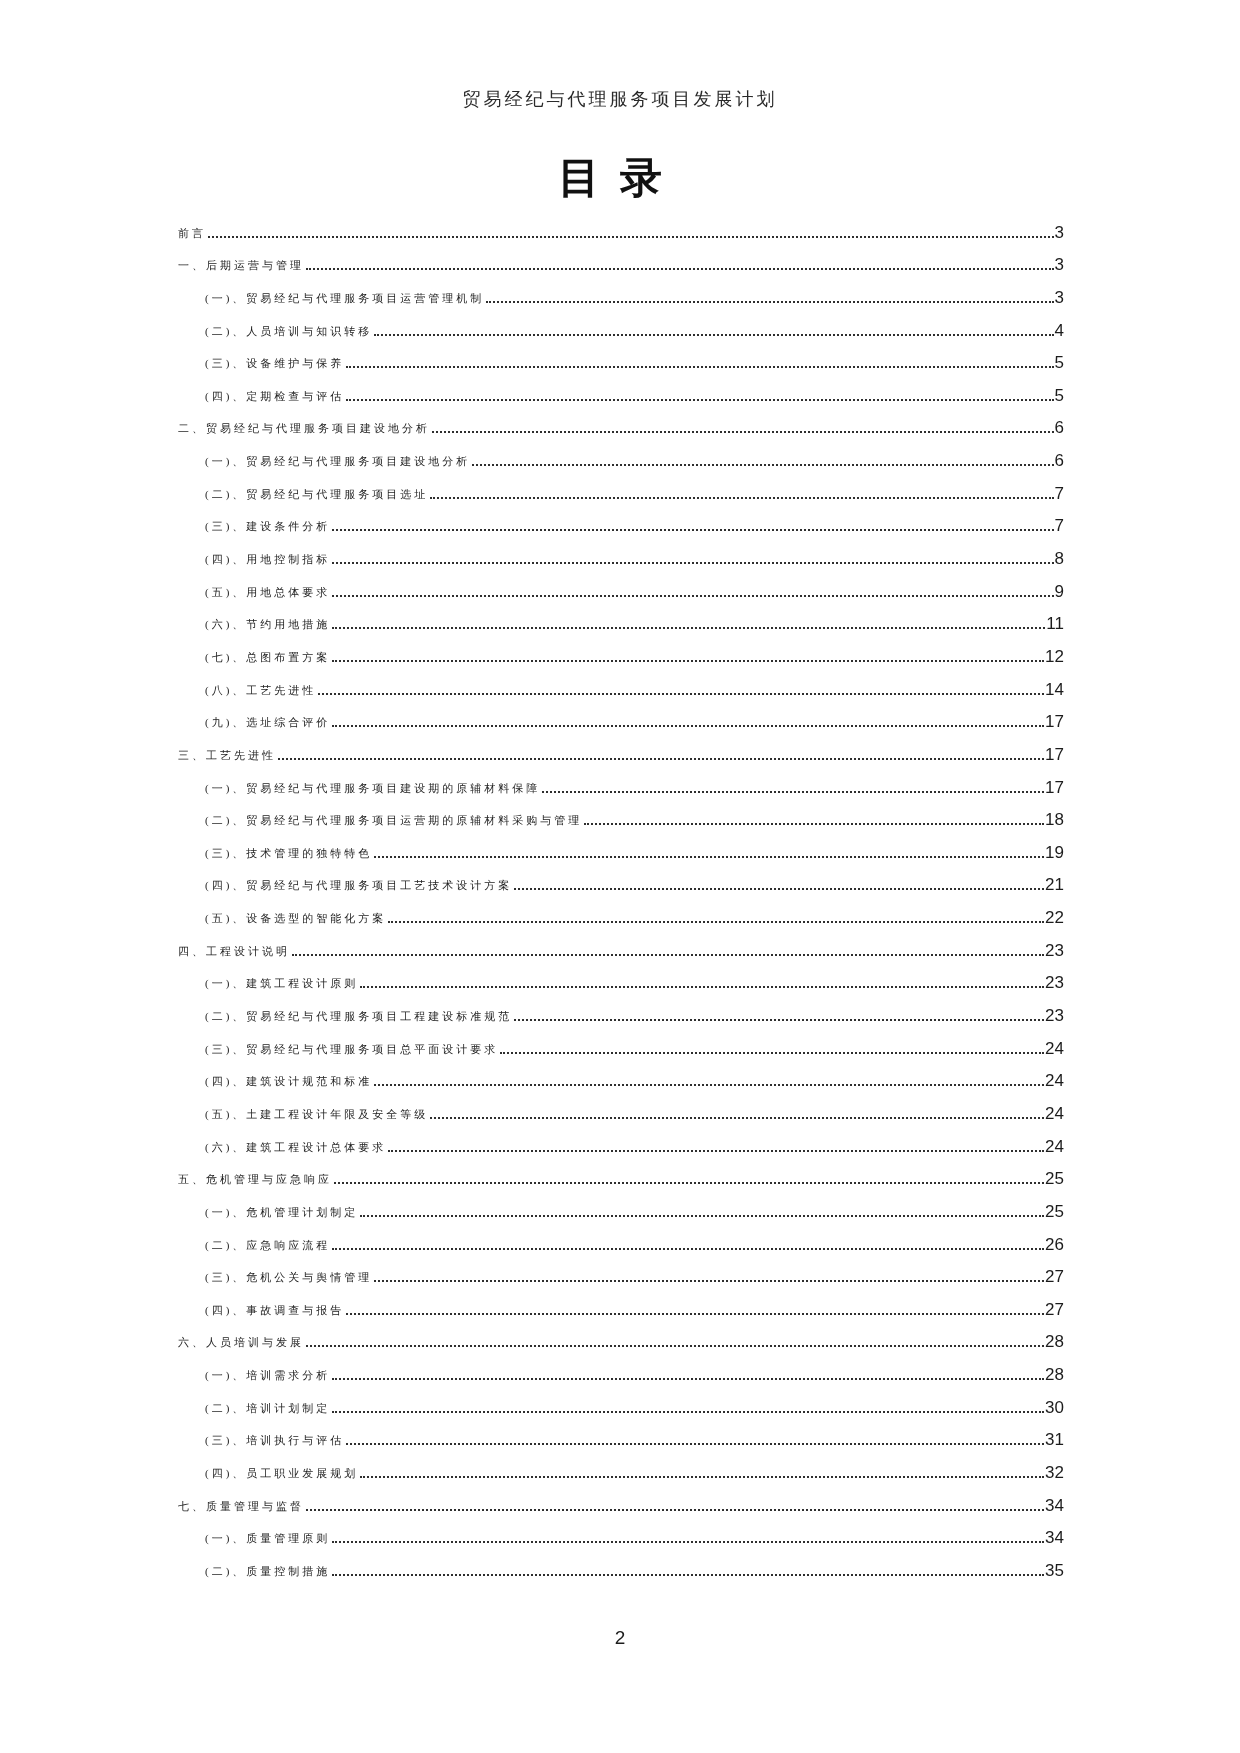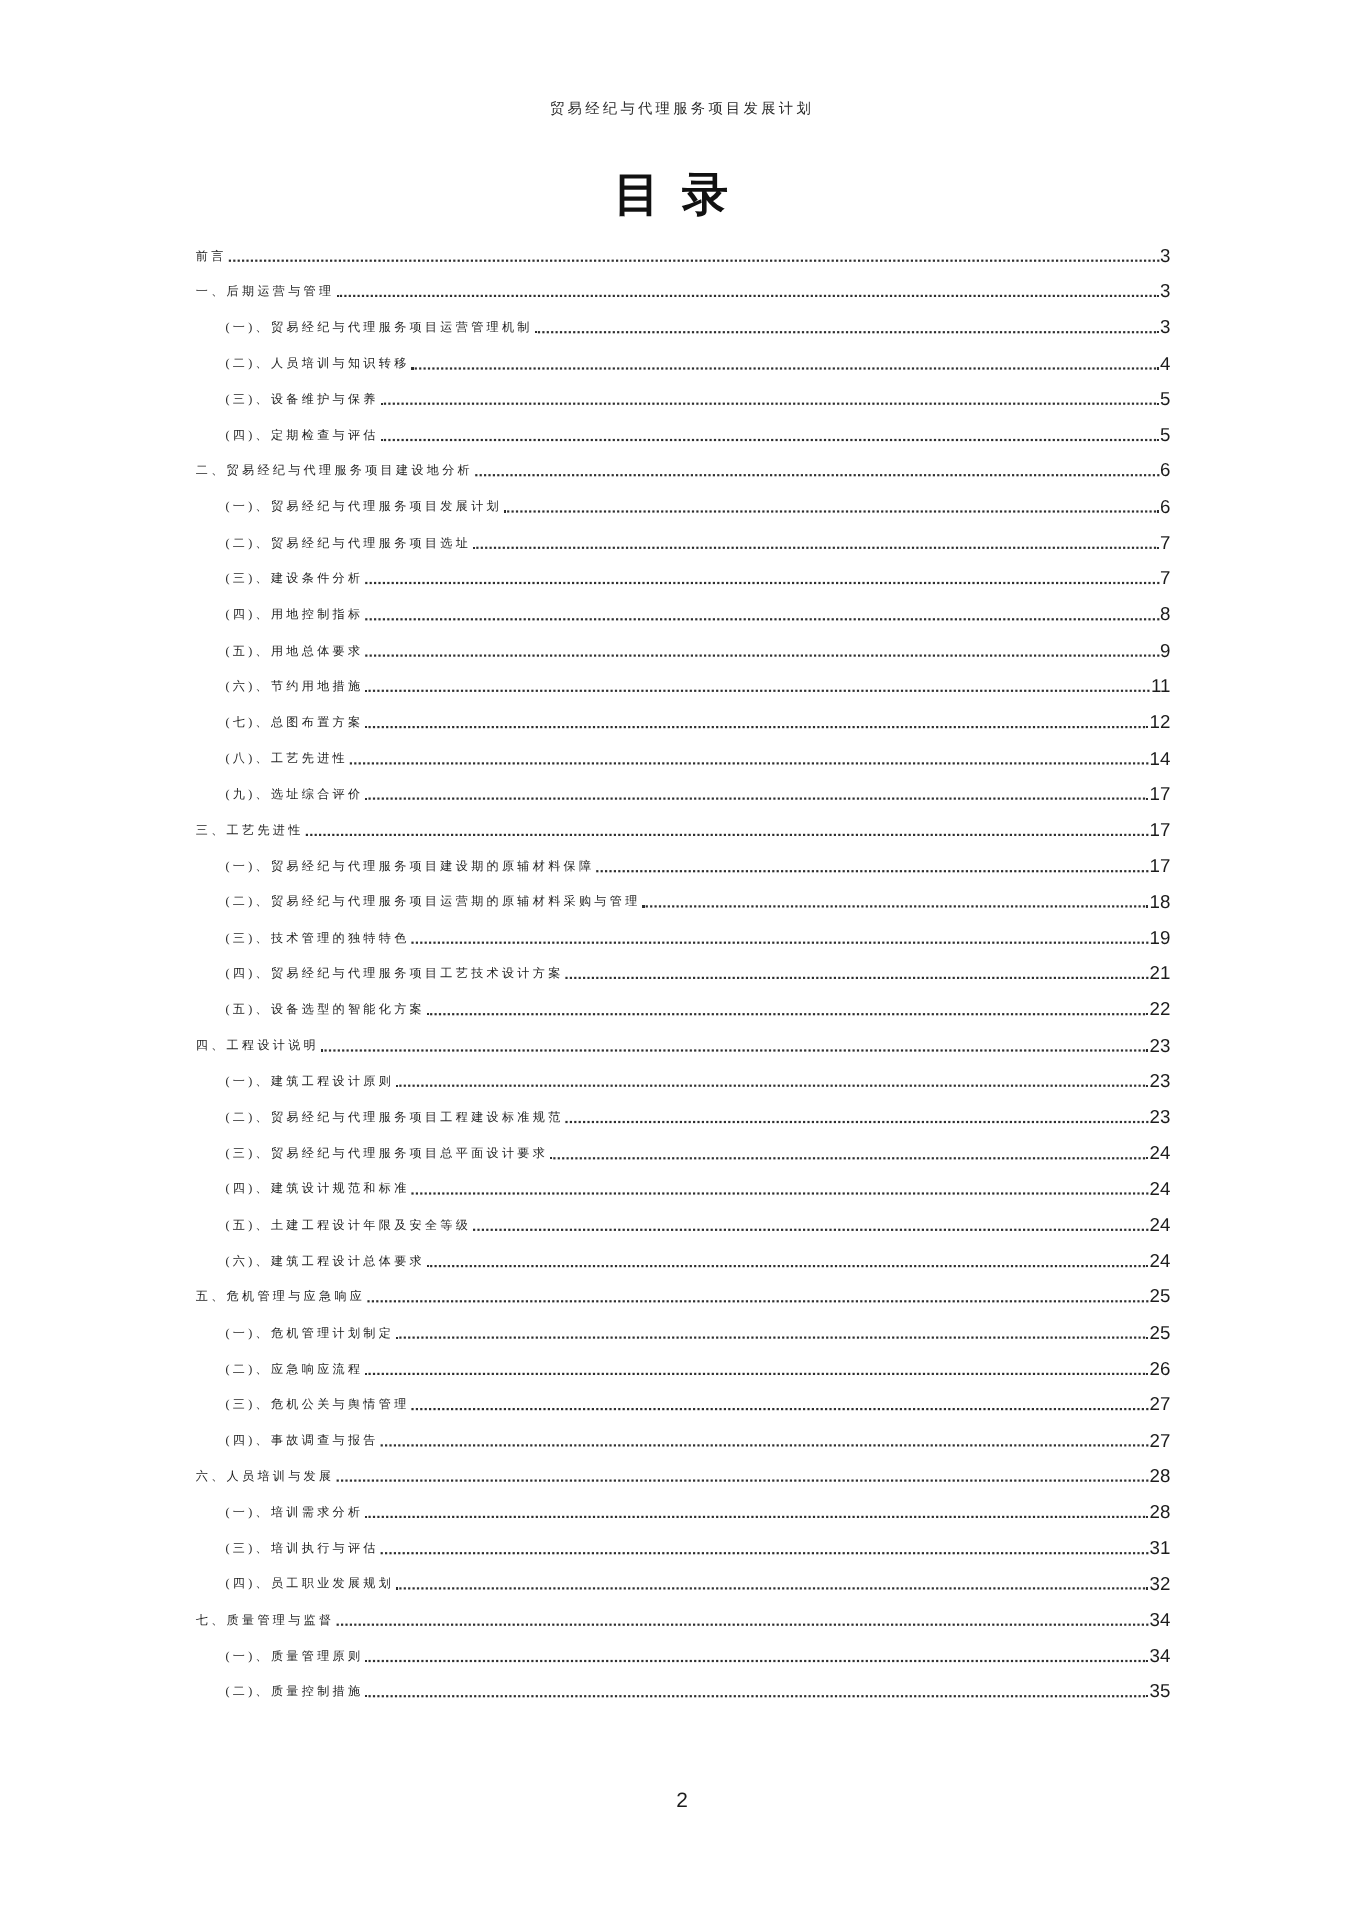--- a/index.html
+++ b/index.html
@@ -12,21 +12,21 @@
     overflow: hidden;
     color: #1e1e1e;
     font-family: "Liberation Serif", "DejaVu Serif", serif;
   }
   .doc-header {
     position: absolute;
     top: 88px;
     left: 0;
     width: 100%;
     text-align: center;
-    font-size: 13px;
+    font-size: 18px;
     letter-spacing: 3px;
     color: #2a2a2a;
     line-height: 22px;
   }
   .toc-title {
     position: absolute;
     top: 152px;
     left: 0;
     width: 100%;
     text-align: center;
@@ -123,21 +123,21 @@
     <span class="toc-label">(四)、定期检查与评估</span>
     <span class="toc-leader"></span>
     <span class="toc-page">5</span>
   </div>
       <div class="toc-row">
     <span class="toc-label">二、贸易经纪与代理服务项目建设地分析</span>
     <span class="toc-leader"></span>
     <span class="toc-page">6</span>
   </div>
       <div class="toc-row sub">
-    <span class="toc-label">(一)、贸易经纪与代理服务项目发展计划</span>
+    <span class="toc-label">(一)、贸易经纪与代理服务项目建设地分析</span>
     <span class="toc-leader"></span>
     <span class="toc-page">6</span>
   </div>
       <div class="toc-row sub">
     <span class="toc-label">(二)、贸易经纪与代理服务项目选址</span>
     <span class="toc-leader"></span>
     <span class="toc-page">7</span>
   </div>
       <div class="toc-row sub">
     <span class="toc-label">(三)、建设条件分析</span>
@@ -266,20 +266,25 @@
   </div>
       <div class="toc-row">
     <span class="toc-label">六、人员培训与发展</span>
     <span class="toc-leader"></span>
     <span class="toc-page">28</span>
   </div>
       <div class="toc-row sub">
     <span class="toc-label">(一)、培训需求分析</span>
     <span class="toc-leader"></span>
     <span class="toc-page">28</span>
+  </div>
+      <div class="toc-row sub">
+    <span class="toc-label">(二)、培训计划制定</span>
+    <span class="toc-leader"></span>
+    <span class="toc-page">30</span>
   </div>
       <div class="toc-row sub">
     <span class="toc-label">(三)、培训执行与评估</span>
     <span class="toc-leader"></span>
     <span class="toc-page">31</span>
   </div>
       <div class="toc-row sub">
     <span class="toc-label">(四)、员工职业发展规划</span>
     <span class="toc-leader"></span>
     <span class="toc-page">32</span>

